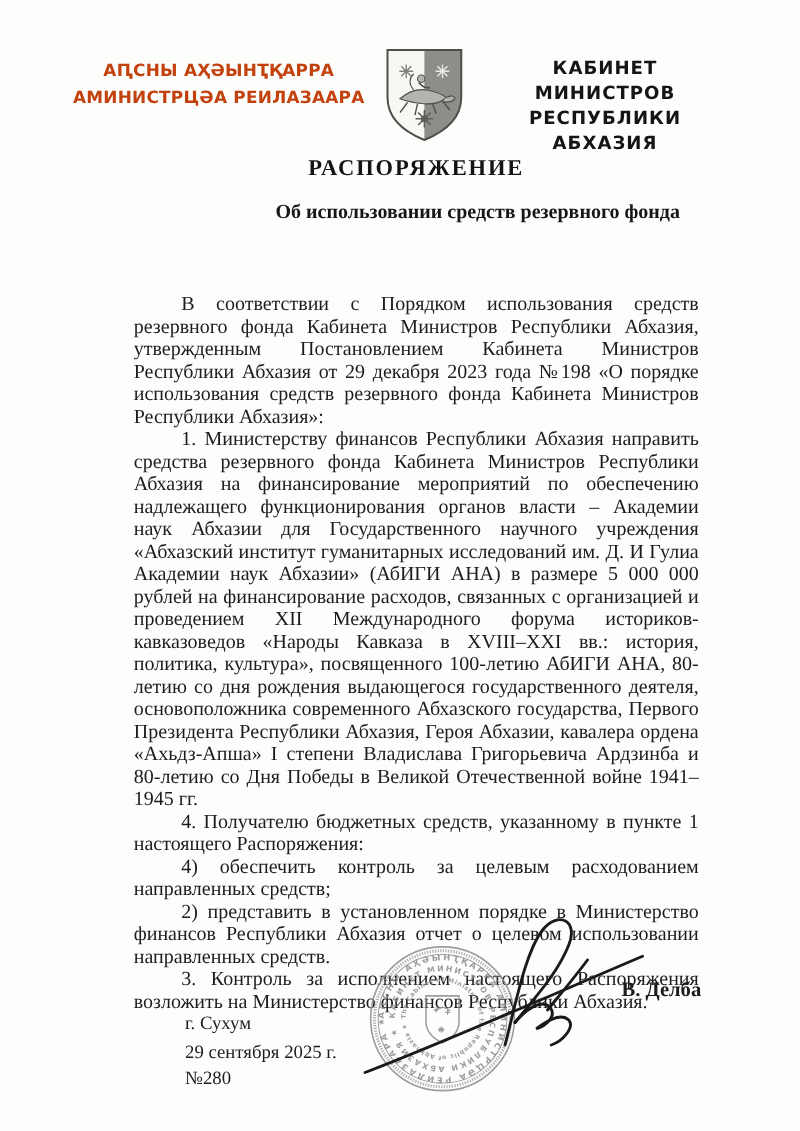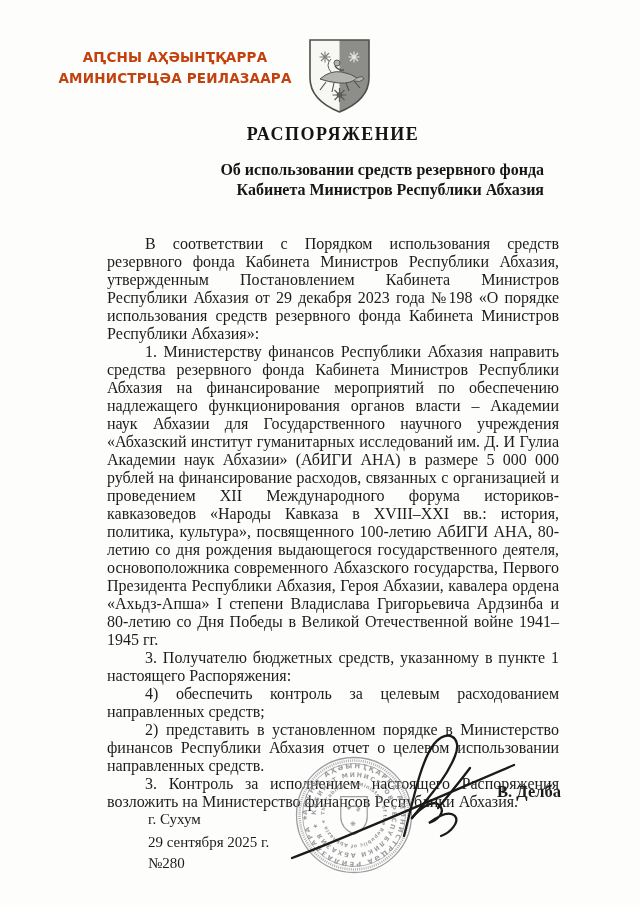--- a/index.html
+++ b/index.html
@@ -81,31 +81,34 @@
       <path d="M14,43 Q24,34 36,36 Q46,38 51,42 Q45,48 33,47 Q22,46 14,43 Z" fill="#b3b3b0" stroke="#4f4f4d" stroke-width="1"></path>
       <path d="M51,42 Q57,39 58,43 Q54,47 48,45" fill="#b3b3b0" stroke="#4f4f4d" stroke-width="0.9"></path>
       <path d="M20,46 L14,54 M28,47 L26,56 M40,47 L43,55 M48,45 L54,52" stroke="#4f4f4d" stroke-width="1.1" fill="none"></path>
       <circle cx="31" cy="27" r="3" fill="#b3b3b0" stroke="#4f4f4d" stroke-width="0.9"></circle>
       <path d="M29,30 Q33,35 38,34" stroke="#4f4f4d" stroke-width="1.3" fill="none"></path>
       <path d="M25,23 Q19,29 25,36" stroke="#4f4f4d" stroke-width="0.9" fill="none"></path>
     </g>
     <path d="M4,4 L63,4 L63,42 Q63,64 33.5,76 Q4,64 4,42 Z" fill="none" stroke="#4e4e4c" stroke-width="1.6"></path>
   </svg>
 
+  <div class="header-right">
+    <div>КАБИНЕТ МИНИСТРОВ</div>
+    <div>РЕСПУБЛИКИ АБХАЗИЯ</div>
+  </div>
 
   <div class="doc-title">РАСПОРЯЖЕНИЕ</div>
   <div class="doc-subject">
     <div>Об использовании средств резервного фонда</div>
-    <div>Кабинета Министров Республики Абхазия</div>
   </div>
 
   <div class="body-text">
     <p>В соответствии с Порядком использования средств резервного фонда Кабинета Министров Республики Абхазия, утвержденным Постановлением Кабинета Министров Республики Абхазия от 29 декабря 2023 года №198 «О порядке использования средств резервного фонда Кабинета Министров Республики Абхазия»:</p>
     <p>1. Министерству финансов Республики Абхазия направить средства резервного фонда Кабинета Министров Республики Абхазия на финансирование мероприятий по обеспечению надлежащего функционирования органов власти – Академии наук Абхазии для Государственного научного учреждения «Абхазский институт гуманитарных исследований им. Д. И Гулиа Академии наук Абхазии» (АбИГИ АНА) в размере 5 000 000 рублей на финансирование расходов, связанных с организацией и проведением XII Международного форума историков-кавказоведов «Народы Кавказа в XVIII–XXI вв.: история, политика, культура», посвященного 100-летию АбИГИ АНА, 80-летию со дня рождения выдающегося государственного деятеля, основоположника современного Абхазского государства, Первого Президента Республики Абхазия, Героя Абхазии, кавалера ордена «Ахьдз-Апша» I степени Владислава Григорьевича Ардзинба и 80-летию со Дня Победы в Великой Отечественной войне 1941–1945 гг.</p>
-    <p>3. Получателю бюджетных средств, указанному в пункте 1 настоящего Распоряжения:</p>
+    <p>4. Получателю бюджетных средств, указанному в пункте 1 настоящего Распоряжения:</p>
     <p>4) обеспечить контроль за целевым расходованием направленных средств;</p>
     <p>2) представить в установленном порядке в Министерство финансов Республики Абхазия отчет о целевом использовании направленных средств.</p>
     <p>3. Контроль за исполнением настоящего Распоряжения возложить на Министерство финансов Республики Абхазия.</p>
   </div>
 
   <div class="sig-name">В. Делба</div>
   <div class="footer-city">г. Сухум</div>
   <div class="footer-date">29 сентября 2025 г.</div>
   <div class="footer-number">№280</div>
 

